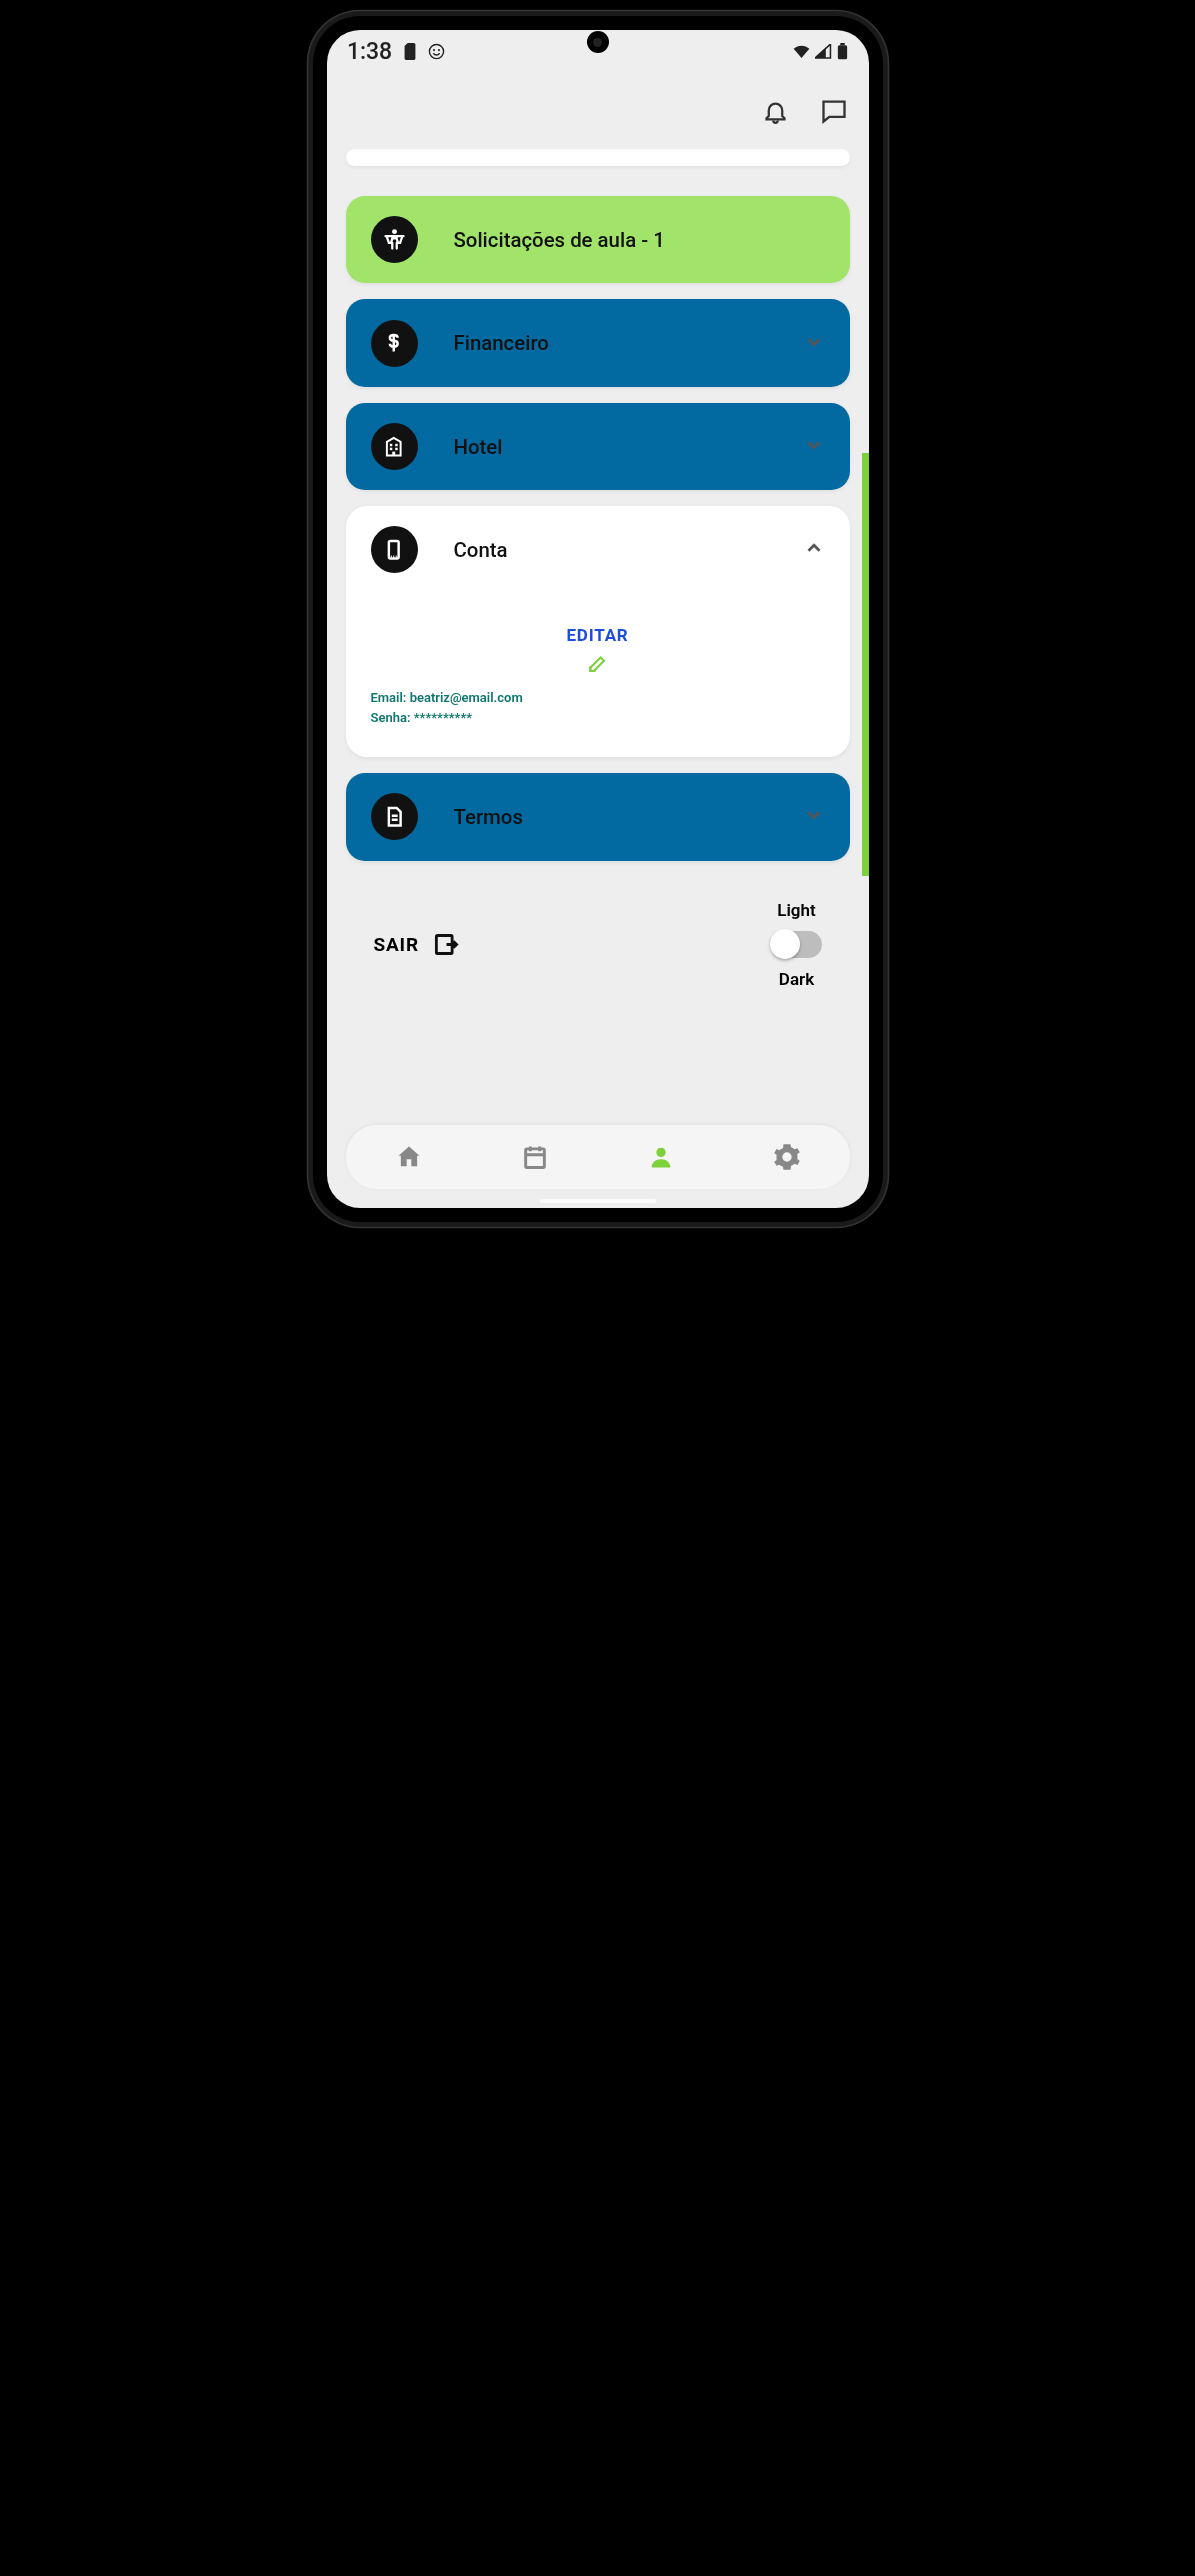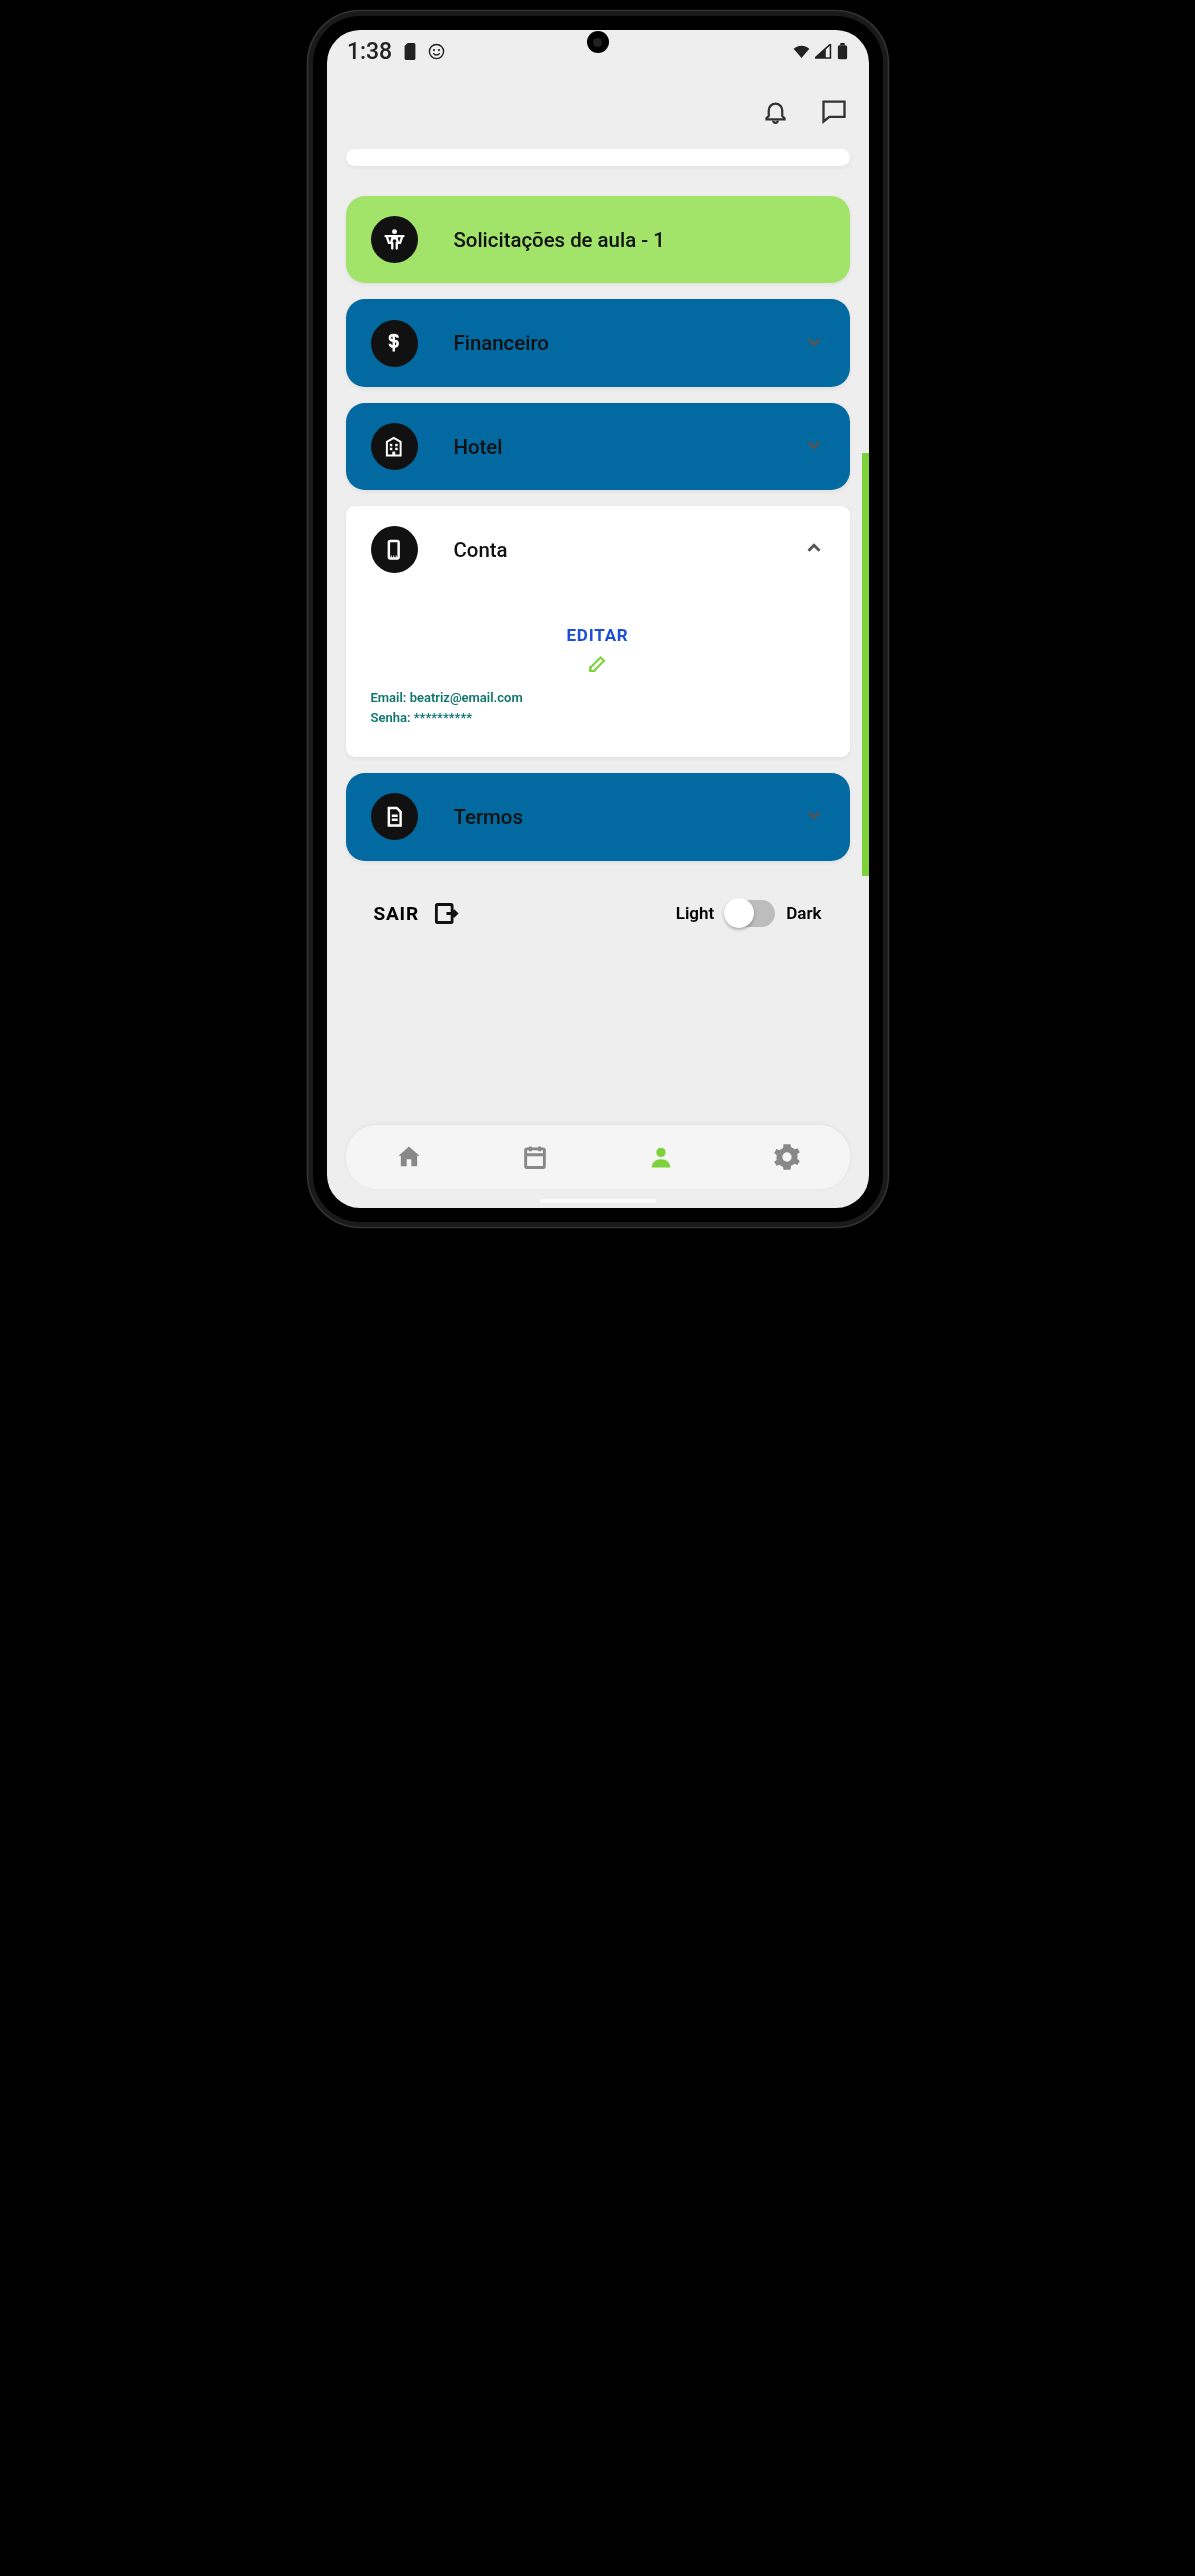--- a/index.html
+++ b/index.html
@@ -117,21 +117,21 @@
   .card .label {
     margin-left: 36px;
     font-size: 20.4px;
     font-weight: 500;
     color: #111;
     flex: 1;
   }
   .card .chevron { flex-shrink: 0; }
   .card-group {
     background: #fff;
-    border-radius: 9px;
+    border-radius: 21px;
     margin-bottom: 15.7px;
     box-shadow: 0 1.6px 4.7px rgba(0,0,0,0.06);
   }
   .card-group .card { background: transparent; box-shadow: none; margin: 0; }
   .card-body {
     padding: 0 25px 28px 25px;
   }
   .edit-row {
     display: flex;
     align-items: center;
@@ -164,20 +164,21 @@
     font-weight: 700;
     font-size: 19px;
     letter-spacing: 0.8px;
   }
   .theme-toggle {
     display: flex;
     align-items: center;
     gap: 11px;
     font-size: 17px;
     font-weight: 600;
+    flex-direction: column;
   }
   .switch {
     width: 50px; height: 27px;
     background: #bdbdbd;
     border-radius: 15.7px;
     position: relative;
   }
   .switch .knob {
     width: 30px; height: 30px;
     background: #fff;

